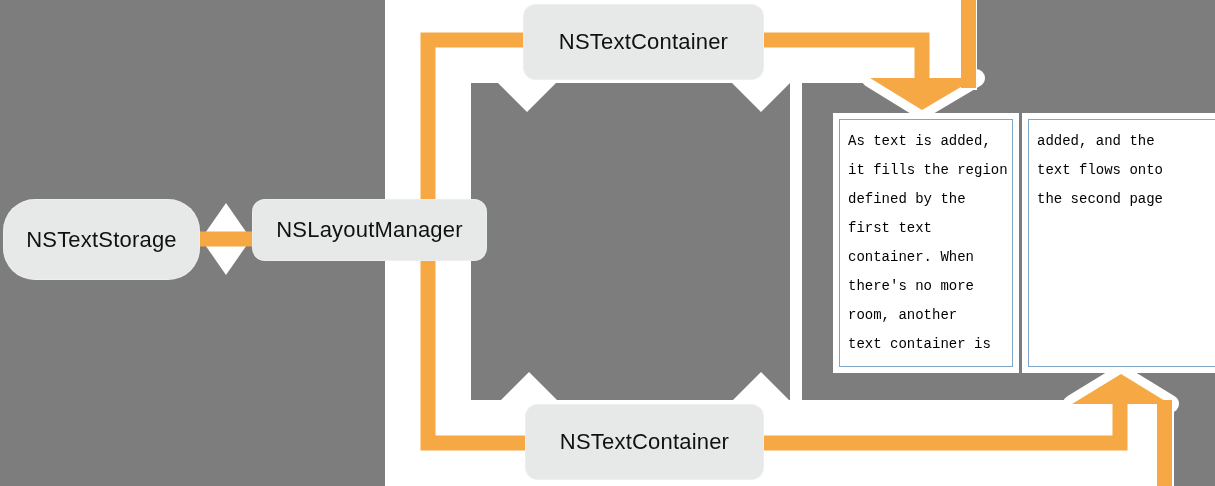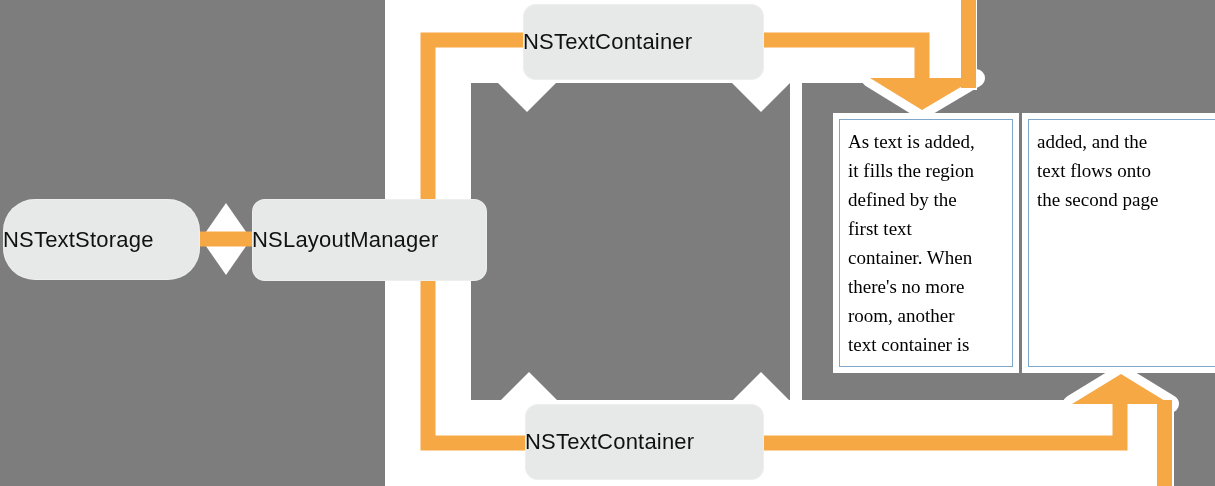--- a/index.html
+++ b/index.html
@@ -20,44 +20,44 @@
   }
   .canvas svg{position:absolute;left:0;top:0;width:1215px;height:486px;display:block;}
 
   .halo-stroke{stroke:var(--halo-white);fill:none;}
   .halo-shape{fill:var(--halo-white);stroke:var(--halo-white);}
   .halo-fill{fill:var(--halo-white);stroke:none;}
   .orange-stroke{stroke:var(--connector-orange);fill:none;}
   .orange-fill{fill:var(--connector-orange);stroke:none;}
 
   .node{
-    position:absolute;display:flex;align-items:center;
+    position:absolute;display:flex;align-items:center;justify-content:center;
     background:var(--box-fill);border-radius:13px;
     color:var(--box-text);font-size:22px;letter-spacing:.2px;
     box-shadow:0 0 0 1px rgba(255,255,255,.25) inset;
   }
   .node-storage{left:3px;top:199px;width:197px;height:81px;border-radius:32px;}
-  .node-layout{left:252px;top:199px;width:235px;height:82px;}
+  .node-layout{left:252px;top:199px;width:235px;height:62px;}
   .node-container-top{left:523px;top:4px;width:241px;height:76px;}
   .node-container-bottom{left:525px;top:404px;width:239px;height:76px;}
 
   .page{
     position:absolute;top:113px;height:260px;background:var(--page-fill);
   }
   .page-1{left:833px;width:186px;}
   .page-2{left:1022px;width:222px;}
   .page-inner{
     position:absolute;left:6px;right:6px;top:6px;bottom:6px;
     border:1.5px solid var(--page-border-blue);
     overflow:hidden;
   }
   .page-text{
     margin:7px 2px 17px 8px;
-    font-family:Liberation Serif, serif;
-    font-size:19px;line-height:29px;color:var(--page-text);
+    font-family:Liberation Mono, monospace;
+    font-size:14px;line-height:29px;color:var(--page-text);
     white-space:pre-line;
   }
 </style>
 </head>
 <body>
 
 <div class="canvas">
 
   <svg viewBox="0 0 1215 486">
 

